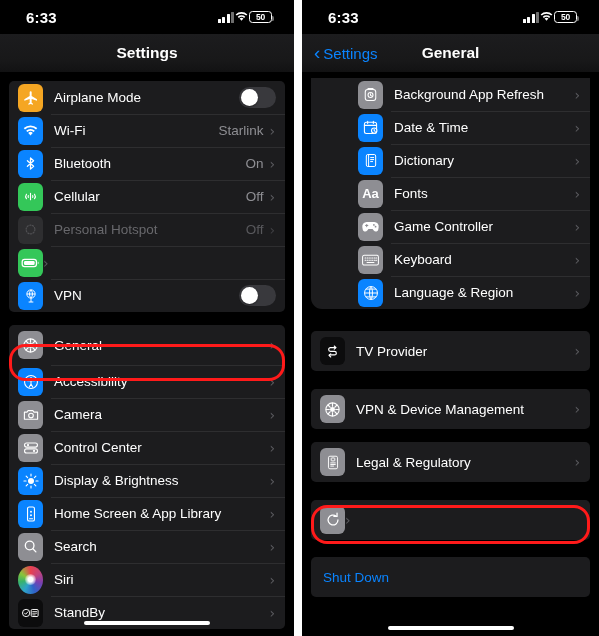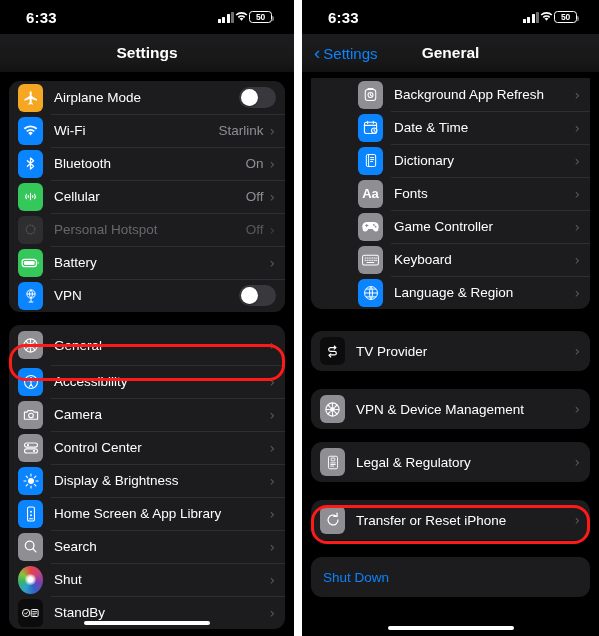--- a/index.html
+++ b/index.html
@@ -65,21 +65,21 @@
     display:flex; align-items:center; gap:3px; color:#0a84ff; cursor:pointer;
   }
   .nav-back .chev { font-size: 19px; line-height: 1; font-weight: 500; margin-top:-2px;}
   .nav-back .lbl { font-size: 15px; }
 
   
   .content { position: relative; height: calc(636px - 34px - 38px); padding: 0 9px; }
 
   .group {
     background: #1c1c1e;
-    border-radius: 11px;
+    border-radius: 5px;
     overflow: hidden;
     margin-bottom: 13px;
   }
   .group.topcut { border-radius: 0 0 11px 11px; padding-left: 38px; }
 
   .row {
     position: relative;
     display: flex; align-items: center;
     height: 33px;
     padding-left: 9px;
@@ -235,21 +235,20 @@
         </div>
 
         <div class="row">
           <span class="ic" style="background:#34c759">
             <svg width="19" height="12" viewBox="0 0 24 14">
                 <rect x="1.5" y="2.5" width="18" height="9" rx="3" fill="none" stroke="#fff" stroke-width="1.6"></rect>
                 <rect x="3.8" y="4.6" width="13.4" height="4.8" rx="1.6" fill="#fff"></rect>
                 <path d="M21.2 5.2v3.6a2.1 2.1 0 0 0 0-3.6Z" fill="#fff"></path>
               </svg>
           </span>
-          <span class="label">Battery</span>
           <span class="chev-r">›</span>
         </div>
 
         <div class="row">
           <span class="ic" style="background:#0a84ff">
             <svg width="16" height="16" viewBox="0 0 24 24" fill="none" stroke="#fff" stroke-width="1.5">
                 <circle cx="12" cy="9" r="6.2"></circle>
                 <path d="M5.8 9h12.4M12 2.8c3 3.6 3 8.8 0 12.4-3-3.6-3-8.8 0-12.4M12 15.2V21M8.5 21h7"></path>
               </svg>
           </span>
@@ -341,21 +340,21 @@
           </span>
           <span class="label">Search</span>
           <span class="chev-r">›</span>
         </div>
 
         <div class="row">
           <span class="ic" style="border-radius:50%;background:
             conic-gradient(#e8414f 0deg,#c4447a 50deg,#7b3fb0 105deg,#2f63c9 160deg,#2ea3c9 210deg,#38b36b 260deg,#8ac43a 305deg,#e8414f 360deg)">
             <span style="width:11px;height:11px;border-radius:50%;background:radial-gradient(circle,#fff 30%,rgba(255,255,255,.25) 70%)"></span>
           </span>
-          <span class="label">Shut</span>
+          <span class="label">Siri</span>
           <span class="chev-r">›</span>
         </div>
 
         <div class="row">
           <span class="ic" style="background:#0c0c0d">
             <svg width="19" height="12" viewBox="0 0 26 14">
                 <circle cx="7" cy="7" r="5" fill="none" stroke="#fff" stroke-width="1.3"></circle>
                 <path d="M4.8 7.1 6.4 8.7 9.3 5.5" fill="none" stroke="#fff" stroke-width="1.3" stroke-linecap="round"></path>
                 <rect x="14" y="2.2" width="9.4" height="9.6" rx="1.4" fill="none" stroke="#fff" stroke-width="1.3"></rect>
                 <path d="M16 5h5.4M16 7.3h5.4M16 9.6h3.4" stroke="#fff" stroke-width="1.1" stroke-linecap="round"></path>
@@ -532,21 +531,20 @@
       </div>
 
       <div class="group" style="margin-top:18px">
         <div class="row tall">
           <span class="ic" style="background:#8e8e93">
             <svg width="18" height="18" viewBox="0 0 24 24" fill="none" stroke="#fff" stroke-width="1.7" stroke-linecap="round">
                 <path d="M18.6 12a6.6 6.6 0 1 1-2.4-5.1"></path>
                 <path d="M17.4 2.8v4.3h-4.3"></path>
               </svg>
           </span>
-          <span class="label">Transfer or Reset iPhone</span>
           <span class="chev-r">›</span>
         </div>
       </div>
 
       <div class="group" style="margin-top:17px">
         <div class="row tall">
           <span class="label blue">Shut Down</span>
         </div>
       </div>
     </div>

